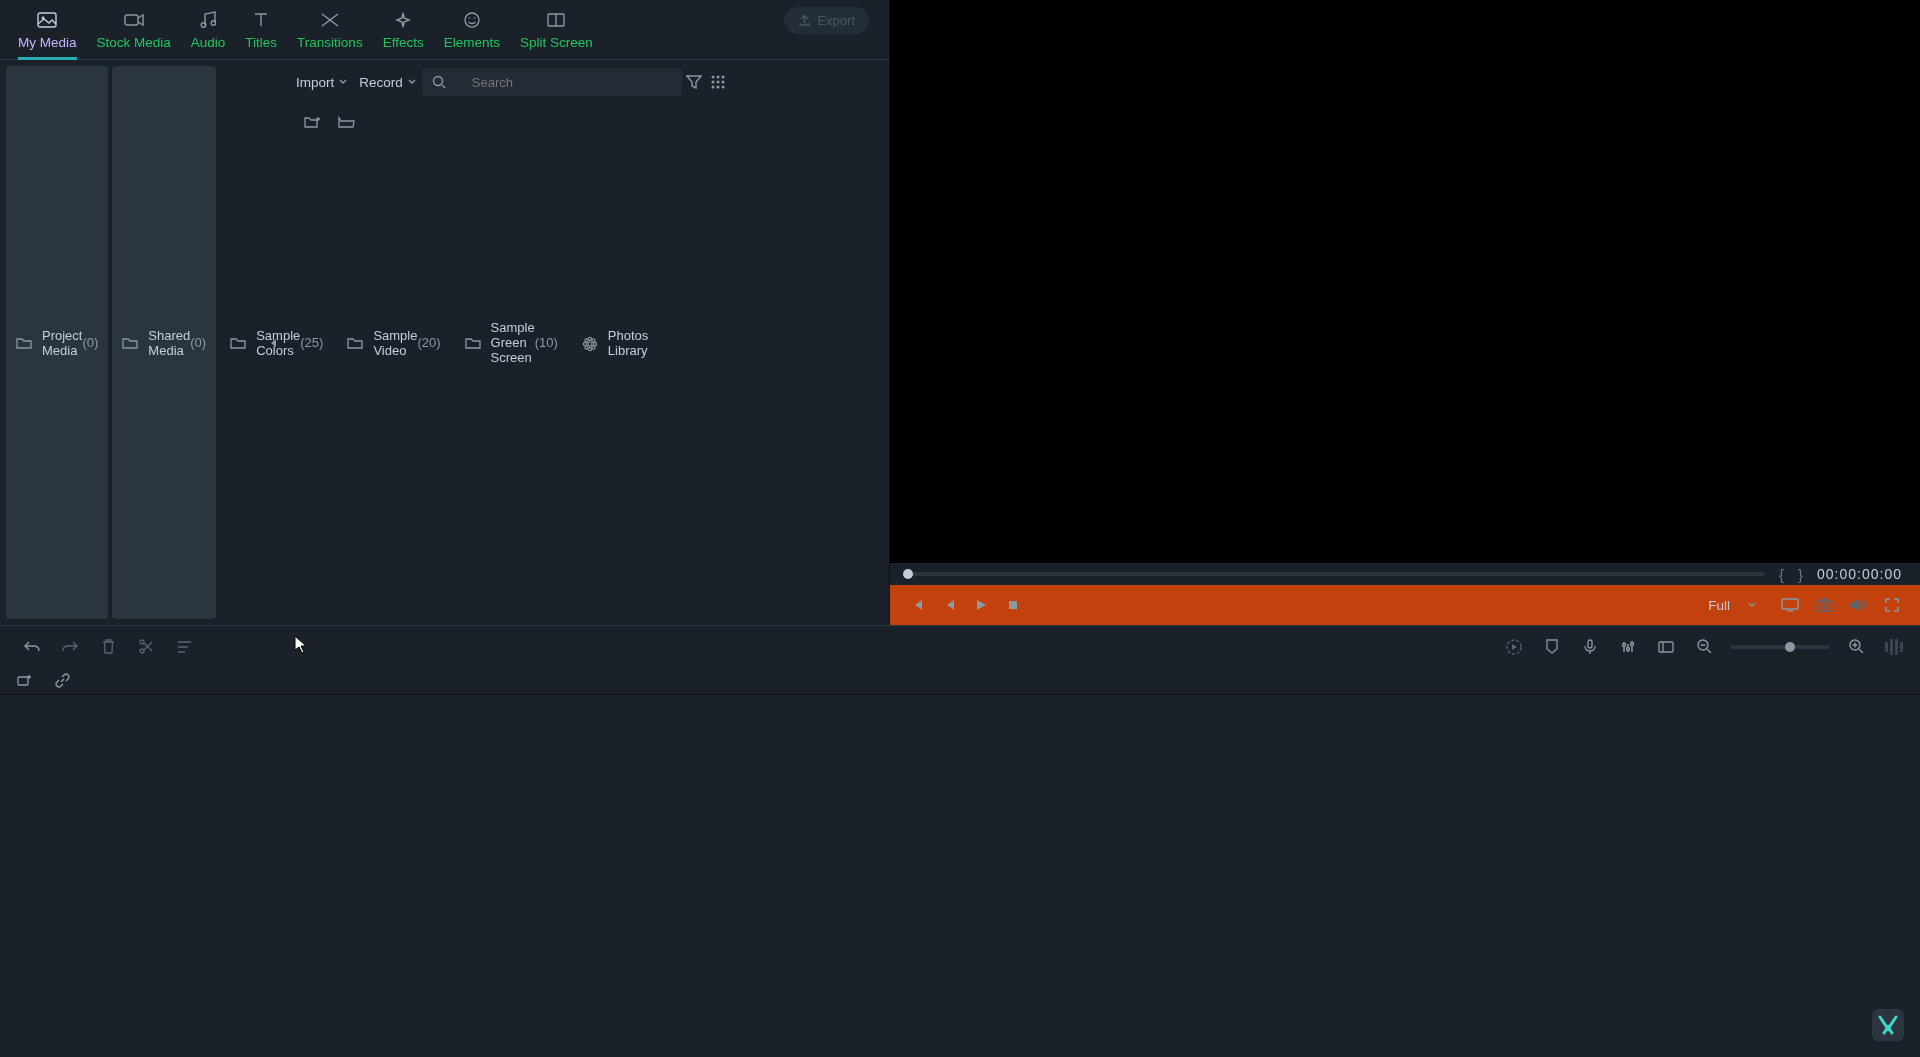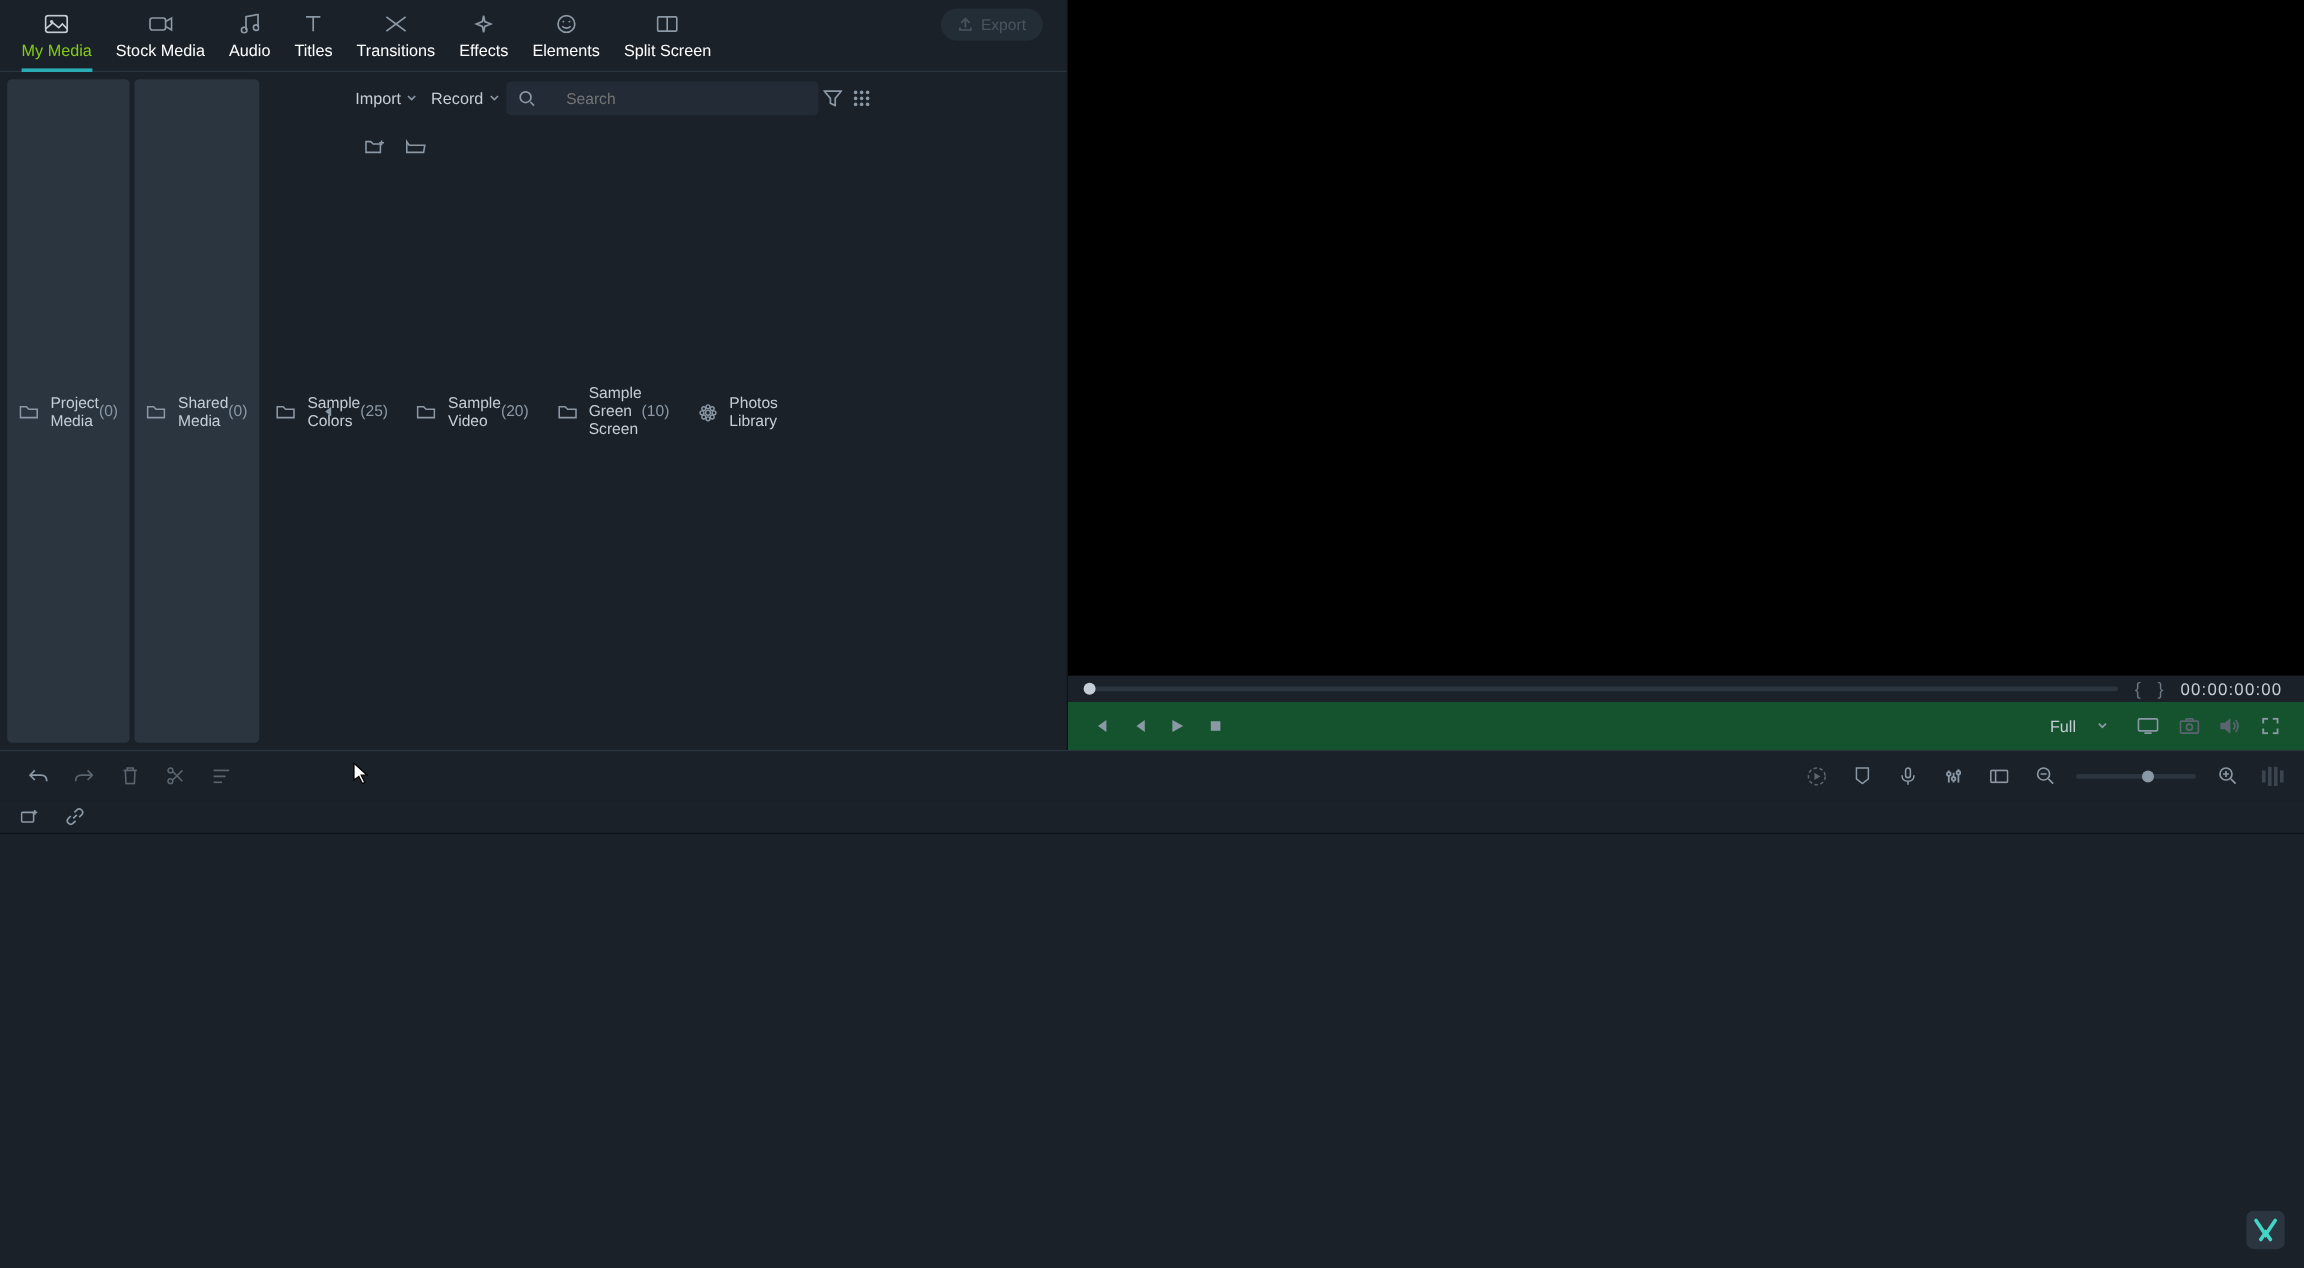--- a/index.html
+++ b/index.html
@@ -7,22 +7,22 @@
 
 
 .top-panel { height: 625px; display: flex; }
 .left-panel { width: 890px; display: flex; flex-direction: column; background: #1a2129; border-right: 1px solid #0d1318; }
 .preview-panel { flex: 1; background: #000; position: relative; display: flex; flex-direction: column; }
 
 
 .tab-bar { height: 60px; border-bottom: 1px solid #2a3540; display: flex; align-items: flex-end; padding: 0 8px; gap: 0; position: relative; }
 .tab-group { display: flex; flex-direction: column; align-items: center; justify-content: center; padding: 8px 10px 8px; height: 58px; cursor: pointer; position: relative; }
 .tab-icon { width: 20px; height: 20px; display: flex; align-items: center; justify-content: center; margin-bottom: 5px; }
-.tab-label { font-size: 13.5px; color: #ffffff; }
-.tab-group.active .tab-label { color: #84cc16; }
+.tab-label { font-size: 13.5px; color: #22c55e; }
+.tab-group.active .tab-label { color: #c4b5fd; }
 .tab-group.active::after { content: ""; position: absolute; bottom: -1px; left: 10px; right: 10px; height: 3px; background: #2aacb5; }
 
 .export-btn { position: absolute; right: 20px; top: 7px; background: #2a3540; color: #6b7783; border-radius: 14px; padding: 6px 14px; font-size: 13px; display: flex; align-items: center; gap: 6px; opacity: 0.6; }
 
 
 .media-body { flex: 1; display: flex; position: relative; }
 .sidebar { width: 278px; padding: 6px; display: flex; flex-direction: row; gap: 4px; }
 .side-item { display: flex; align-items: center; padding: 8px 10px; border-radius: 4px; font-size: 13px; cursor: pointer; }
 .side-item.selected { background: #2a3540; }
 .side-item .folder-icon { width: 16px; height: 14px; margin-right: 10px; }
@@ -44,21 +44,21 @@
 
 .media-bottom-bar { height: 36px; display: flex; align-items: center; gap: 10px; padding: 0 22px; }
 
 
 .preview-video { flex: 1; background: #000; }
 .preview-scrub-row { height: 22px; background: #1a2129; display: flex; align-items: center; padding: 0 18px; gap: 14px; }
 .scrubber { flex: 1; height: 4px; background: #2a3540; border-radius: 2px; position: relative; }
 .scrubber-dot { position: absolute; left: 0; top: 50%; transform: translate(-50%,-50%); width: 10px; height: 10px; border-radius: 50%; background: #c5ced6; }
 .brace { color: #6b7783; font-size: 15px; cursor: pointer; }
 .timecode { color: #c5ced6; font-size: 14px; letter-spacing: 1px; font-variant-numeric: tabular-nums; }
-.preview-controls-row { height: 40px; background: #14532d; display: flex; align-items: center; padding: 0 18px; gap: 14px; }
+.preview-controls-row { height: 40px; background: #c2410c; display: flex; align-items: center; padding: 0 18px; gap: 14px; }
 .pctrl { width: 18px; height: 18px; display: flex; align-items: center; justify-content: center; cursor: pointer; color: #8b98a5; }
 .pctrl-spacer { flex: 1; }
 .size-dd { color: #c5ced6; font-size: 13.5px; display: flex; align-items: center; gap: 18px; cursor: pointer; margin-right: 10px; }
 .picon { width: 20px; height: 20px; display: flex; align-items: center; justify-content: center; cursor: pointer; color: #8b98a5; }
 
 
 .timeline-toolbar { height: 42px; background: #1a2129; border-top: 1px solid #2a3540; display: flex; align-items: center; padding: 0 14px 0 20px; gap: 14px; }
 .tt-spacer { flex: 1; }
 .zoom-slider { width: 100px; height: 4px; background: #2a3540; border-radius: 2px; position: relative; }
 .zoom-thumb { position: absolute; left: 60%; top: 50%; transform: translate(-50%,-50%); width: 10px; height: 10px; border-radius: 50%; background: #8b98a5; }

